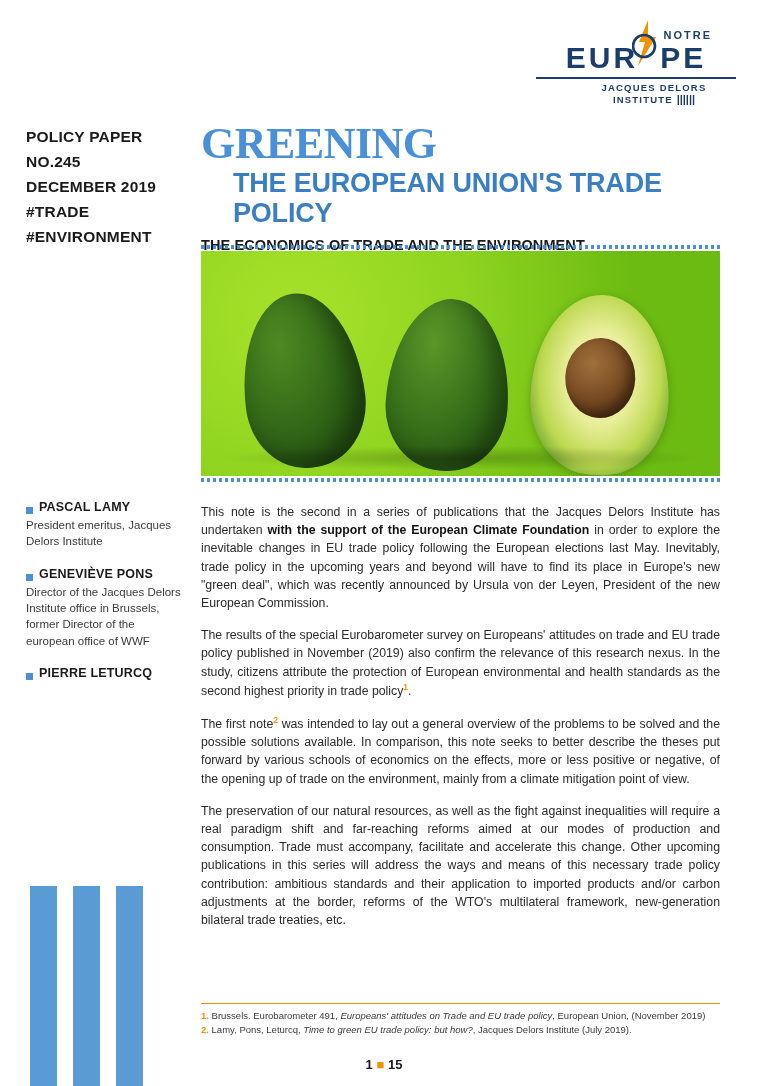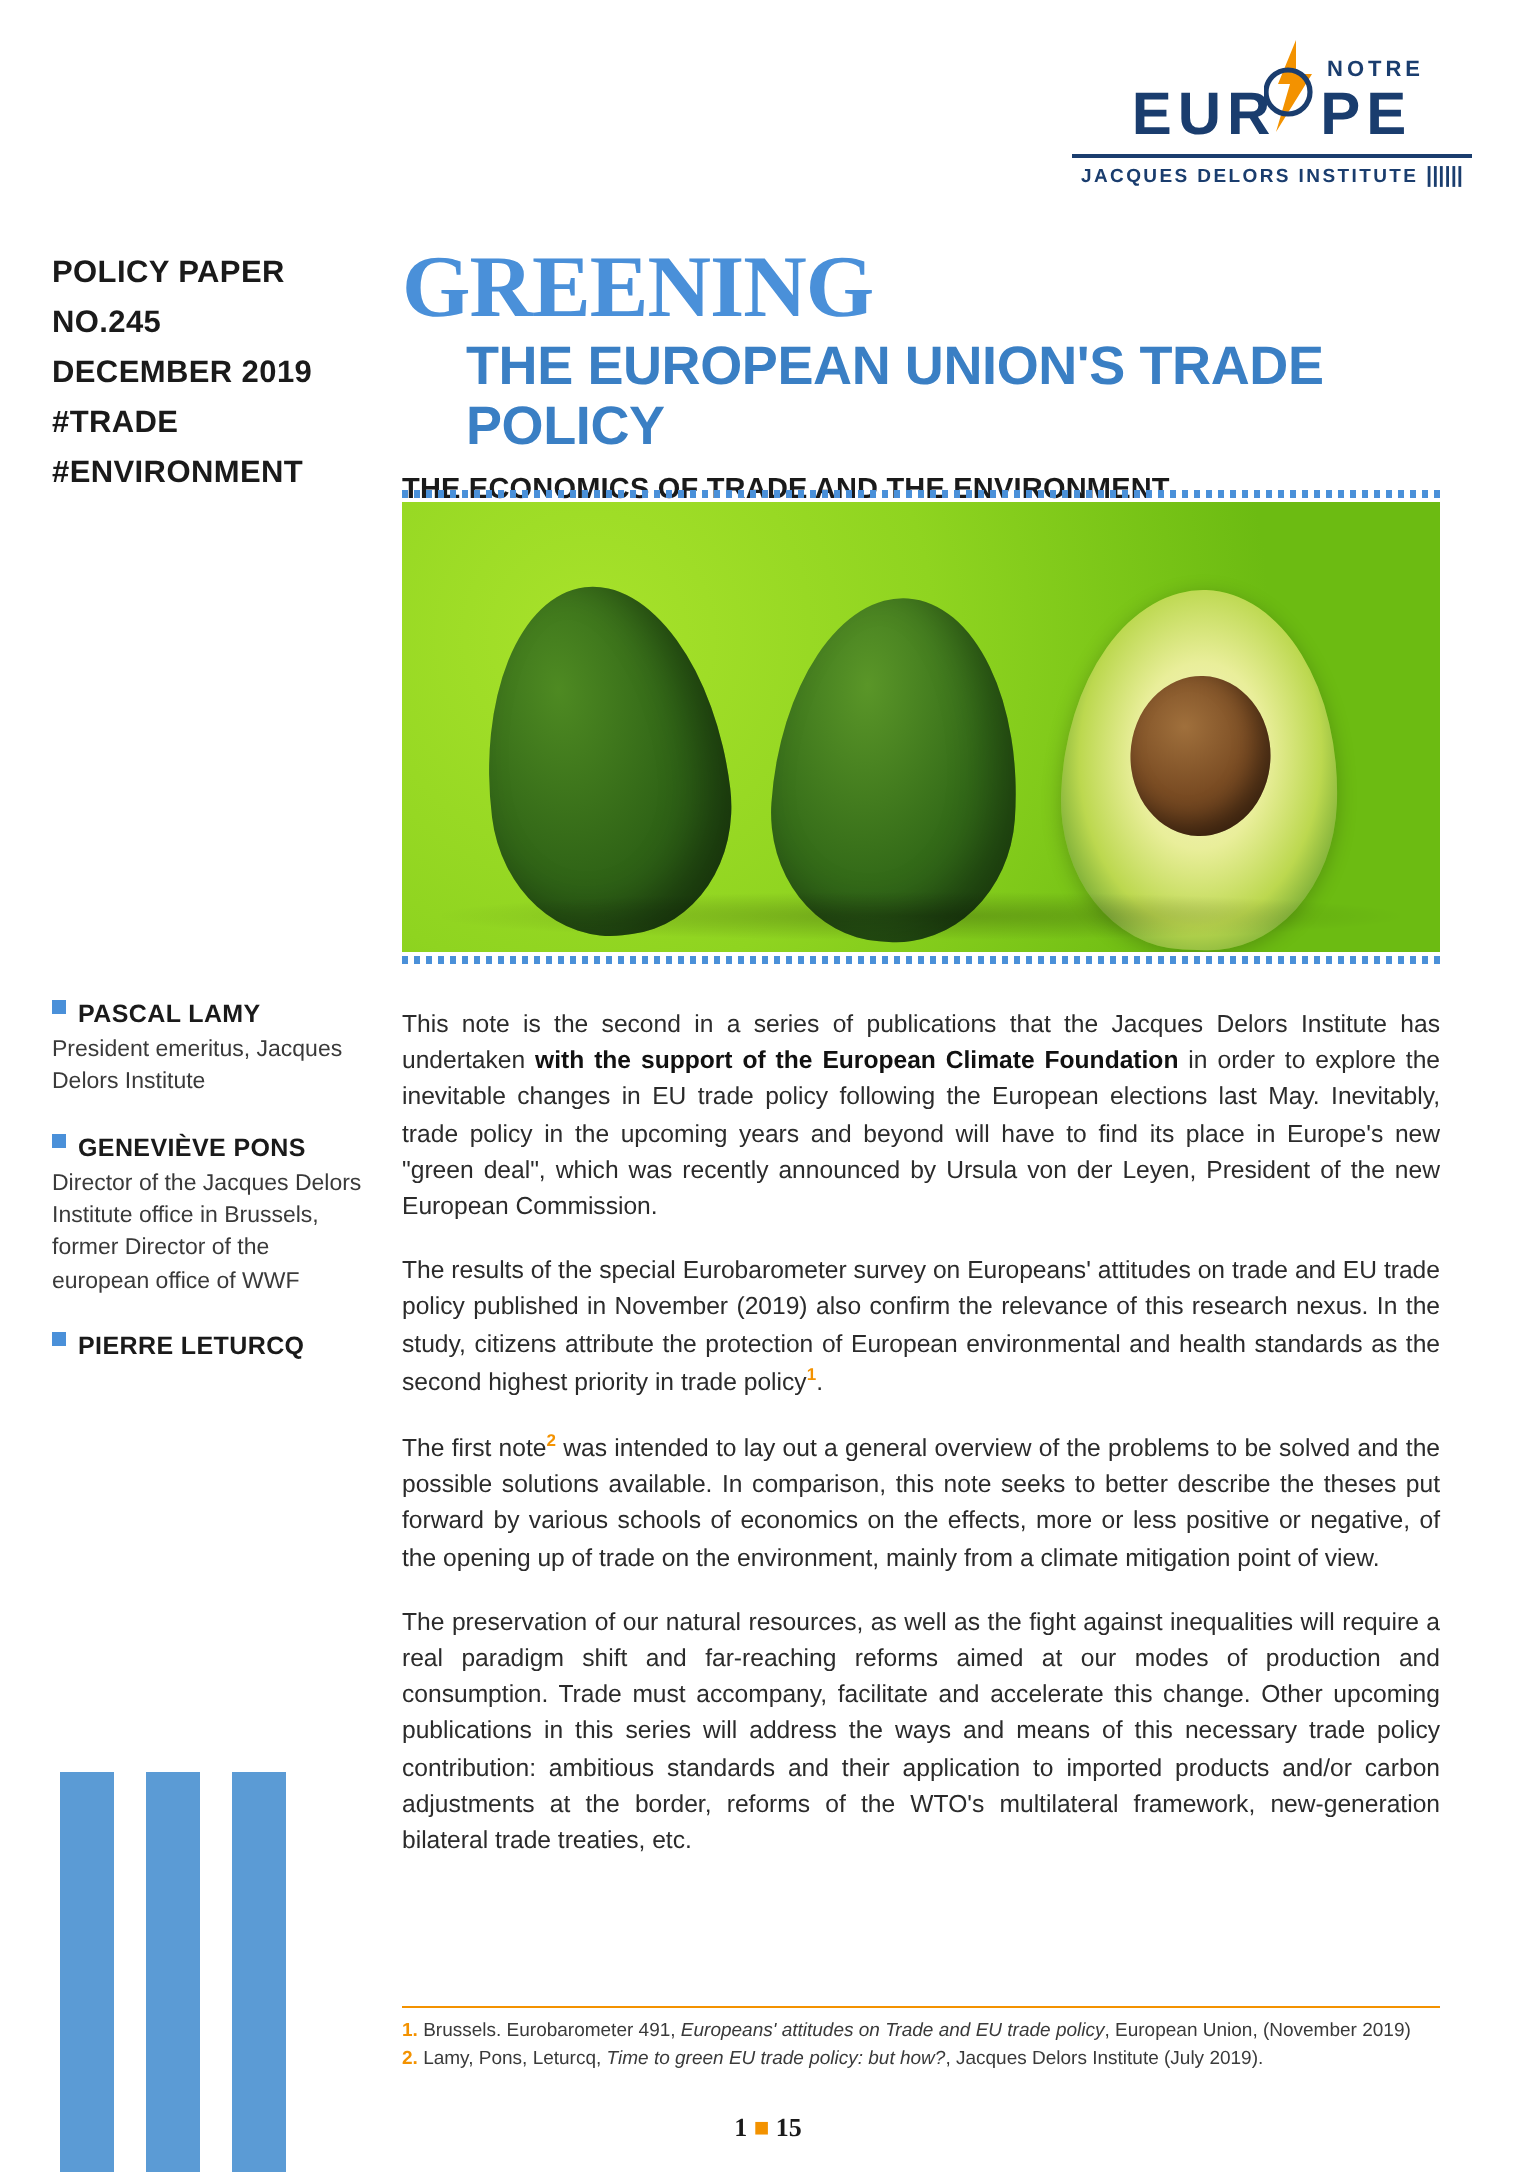--- a/index.html
+++ b/index.html
@@ -52,20 +52,21 @@
     left: 96px;
     width: 26px;
     height: 46px;
   }
   .logo-sub {
     font-size: 9.5px;
     font-weight: bold;
     letter-spacing: 1.2px;
     color: #1a3d6e;
     margin-top: 3px;
+    margin-left: 36px;
   }
   .logo-sub .bars {
     letter-spacing: 0px;
     font-size: 11px;
     color: #1a3d6e;
   }
   .logo-rule {
     height: 2px;
     background: #1a3d6e;
     margin-top: 3px;
@@ -198,21 +199,21 @@
   }
   .author { margin-bottom: 17px; }
   .author-name {
     font-family: "Liberation Sans", sans-serif;
     font-weight: bold;
     font-size: 12.5px;
     color: #1a1a1a;
     letter-spacing: 0.2px;
     margin-bottom: 3px;
     display: flex;
-    align-items: flex-start;
+    align-items: flex-end;
   }
   .sq {
     display: inline-block;
     width: 7px; height: 7px;
     background: #4a90d9;
     margin-right: 6px;
     flex: none;
   }
   .author-role {
     font-family: "Liberation Sans", sans-serif;
@@ -261,21 +262,21 @@
   }
   .fn-num { color: #f39200; font-weight: bold; }
   .fn-ital { font-style: italic; }
 
   
   .page-num {
     position: absolute;
     left: 0; right: 0;
     bottom: 14px;
     text-align: center;
-    font-family: Liberation Serif, serif;
+    font-family: Liberation Sans, sans-serif;
     font-weight: bold;
     font-size: 13px;
     color: #1a1a1a;
   }
   .page-num .dot { color: #f39200; }
 
   
   .deco-bars {
     position: absolute;
     left: 30px;

